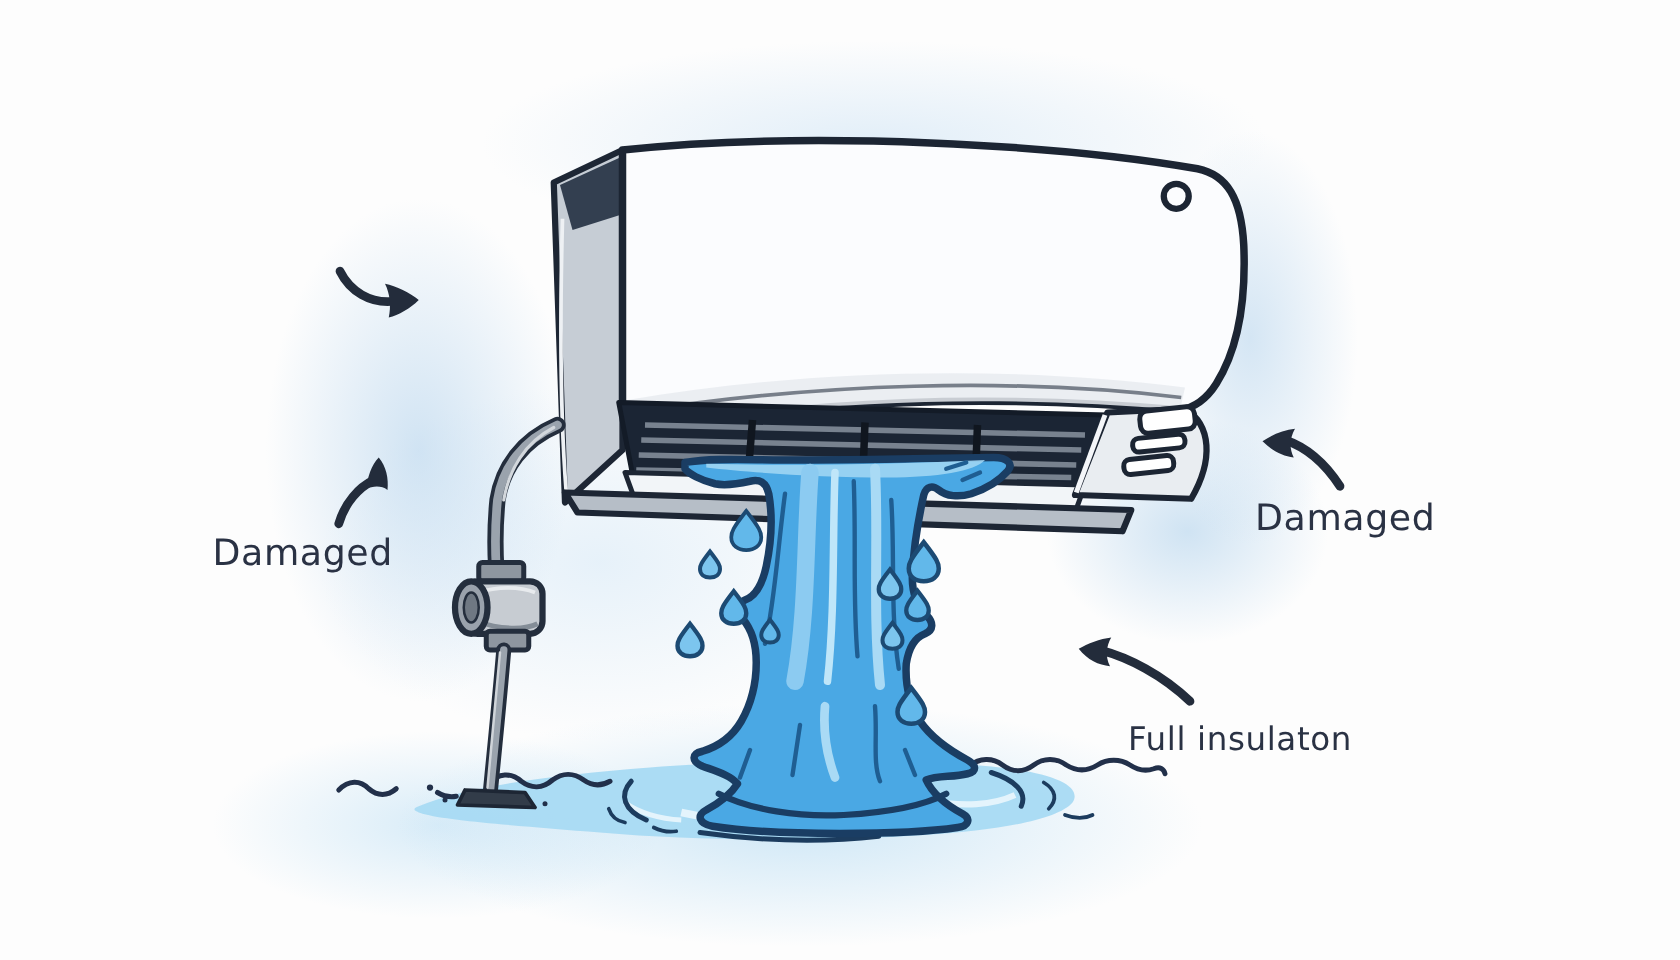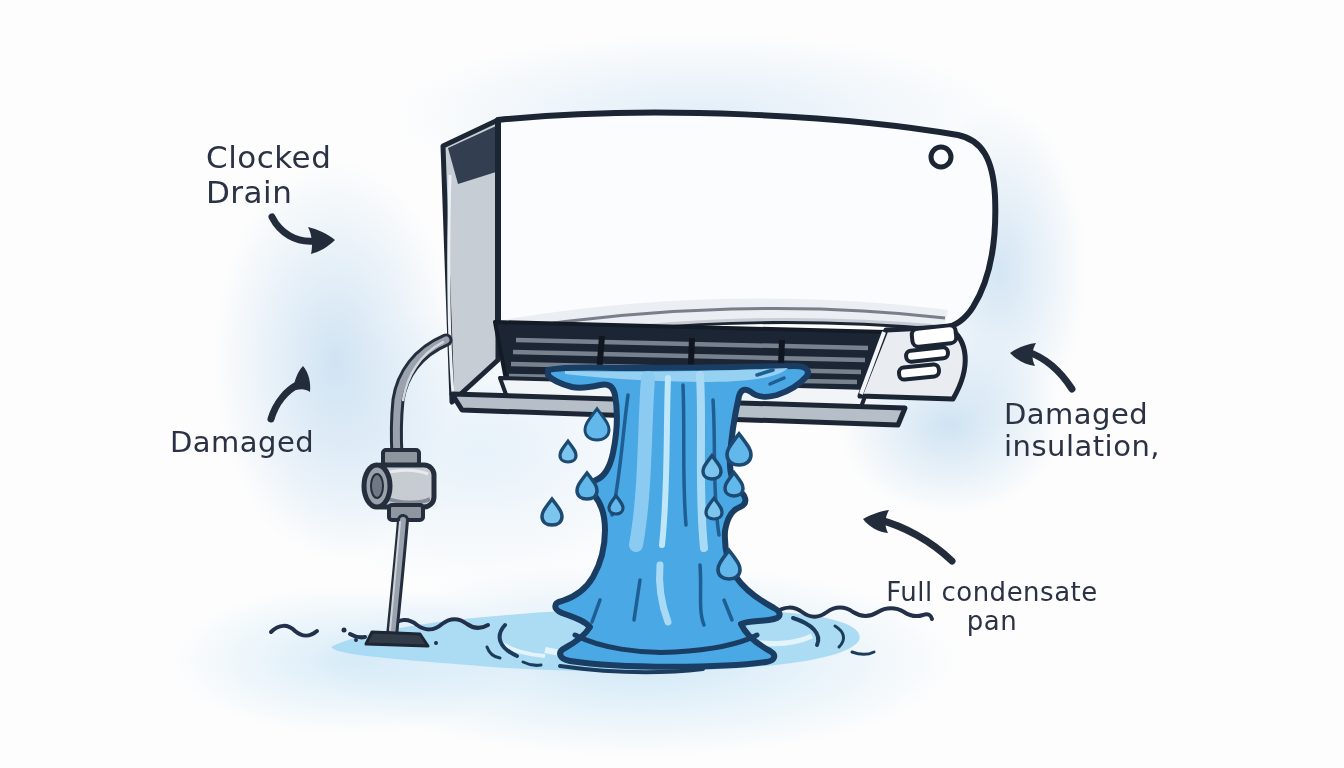--- a/index.html
+++ b/index.html
@@ -218,32 +218,26 @@
       <path d="M1072,389 C1059,369 1043,357 1028,352"></path>
       <path fill="#232c3b" stroke="none" d="M1036,343 C1027,344 1017,348 1010,353 C1018,361 1026,365 1035,366 C1031,358 1032,350 1036,343 Z"></path>
     </g>
     <g>
       <path d="M952,561 C930,540 903,526 880,520"></path>
       <path fill="#232c3b" stroke="none" d="M889,510 C880,511 870,515 863,519 C870,528 879,532 888,533 C884,525 885,517 889,510 Z"></path>
     </g>
   </g>
 </svg>
 
-  <div class="label" id="label-clogged-drain">
-    <span class="ln">Clocked</span>
-    <span class="ln">Drain</span>
-  </div>
 
   <div class="label" id="label-insulation-left">
     <span class="ln">Damaged</span>
   </div>
 
   <div class="label" id="label-insulation-right">
     <span class="ln">Damaged</span>
-    <span class="ln">insulation,</span>
   </div>
 
   <div class="label" id="label-condensate">
-    <span class="ln">Full condensate</span>
-    <span class="ln">pan</span>
+    <span class="ln">Full insulaton</span>
   </div>
 
 </div>
 
 </body></html>

